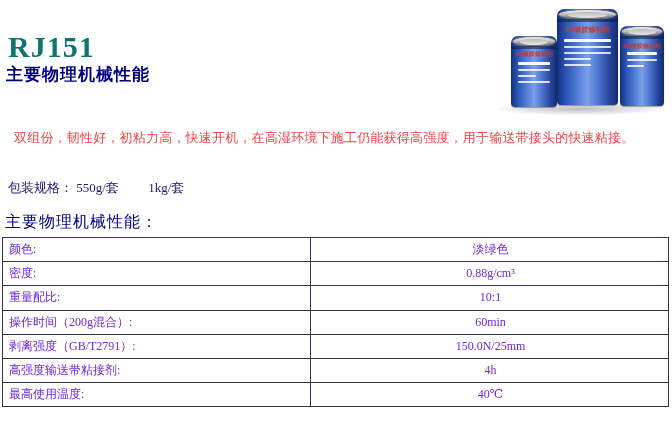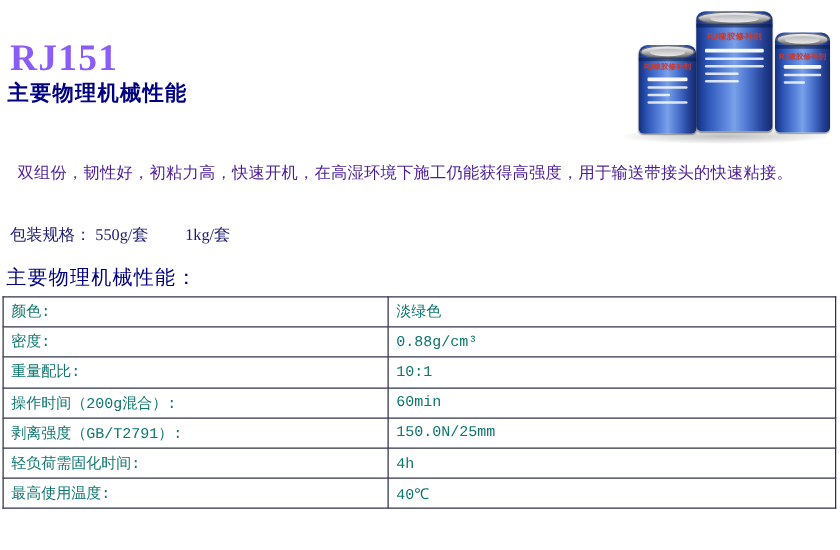--- a/index.html
+++ b/index.html
@@ -8,56 +8,56 @@
     width: 672px; height: 440px; position: relative; overflow: hidden;
     font-family: "Liberation Serif", "DejaVu Serif", serif;
     color: #1a1a5e;
   }
   .page { position: absolute; inset: 0; }
 
   
   .model-title {
     position: absolute; left: 8px; top: 30px;
     font-family: "Liberation Serif", serif;
-    font-size: 30px; font-weight: bold; color: #8b5cf6; letter-spacing: 1px;
+    font-size: 30px; font-weight: bold; color: #0f766e; letter-spacing: 1px;
   }
   .product-name {
     position: absolute; left: 6px; top: 63px;
     font-family: "Liberation Sans", sans-serif;
     font-size: 17px; font-weight: bold; color: #000080; letter-spacing: 1px;
   }
   .description {
     position: absolute; left: 8px; top: 129px; width: 660px;
-    padding-left: 6px; font-size: 13px; color: #4c1d95;
+    padding-left: 6px; font-size: 13px; color: #ef4444;
     white-space: nowrap; letter-spacing: 0.2px;
   }
   .packaging {
     position: absolute; left: 8px; top: 179px;
     font-size: 13px; color: #1c1c70;
   }
   .packaging .opt { margin-right: 26px; text-align: right; }
   .section-title {
     position: absolute; left: 5px; top: 212px;
     font-family: "Liberation Sans", sans-serif;
     font-size: 16px; font-weight: normal; color: #000080; letter-spacing: 1px;
   }
 
   
   .props {
     position: absolute; left: 2px; top: 237px; width: 666px;
     border-collapse: collapse; table-layout: fixed;
-    font-size: 12px; color: #0f766e; font-family: Liberation Mono, monospace;
+    font-size: 12px; color: #6d28d9;
   }
   .props td {
     border: 1px solid #33334d; height: 24.2px;
     padding: 2px 4px 2px 6px; vertical-align: middle;
     overflow: hidden; white-space: nowrap;
   }
   .props td.col-label { width: 308px; }
-  .props td.col-value { width: 358px; }
+  .props td.col-value { width: 358px; text-align: center; }
 
   
   .photo { position: absolute; left: 485px; top: 0; width: 186px; height: 122px; background: #ffffff; }
   .can-shadow {
     position: absolute; left: 14px; bottom: 7px; width: 162px; height: 12px;
     background: radial-gradient(ellipse at center, rgba(110,110,115,0.45) 0%, rgba(150,150,150,0.18) 55%, rgba(255,255,255,0) 75%);
   }
   .can {
     position: absolute;
     background: linear-gradient(90deg,#142f7c 0%, #2a53b4 14%, #5c86dd 38%, #7aa0e8 50%, #4a74cf 68%, #27449b 86%, #122a6e 100%);
@@ -173,21 +173,21 @@
       </tr>
       <tr>
         <td class="col-label">操作时间（200g混合）:</td>
         <td class="col-value">60min</td>
       </tr>
       <tr>
         <td class="col-label">剥离强度（GB/T2791）:</td>
         <td class="col-value">150.0N/25mm</td>
       </tr>
       <tr>
-        <td class="col-label">轻负荷需固化时间:</td>
+        <td class="col-label">高强度输送带粘接剂:</td>
         <td class="col-value">4h</td>
       </tr>
       <tr>
         <td class="col-label">最高使用温度:</td>
         <td class="col-value">40℃</td>
       </tr>
     </tbody>
   </table>
 
 </div>

